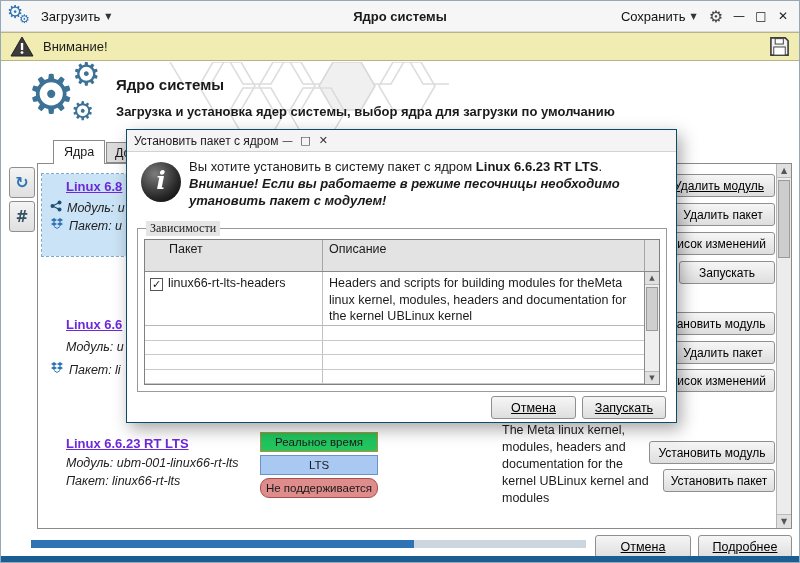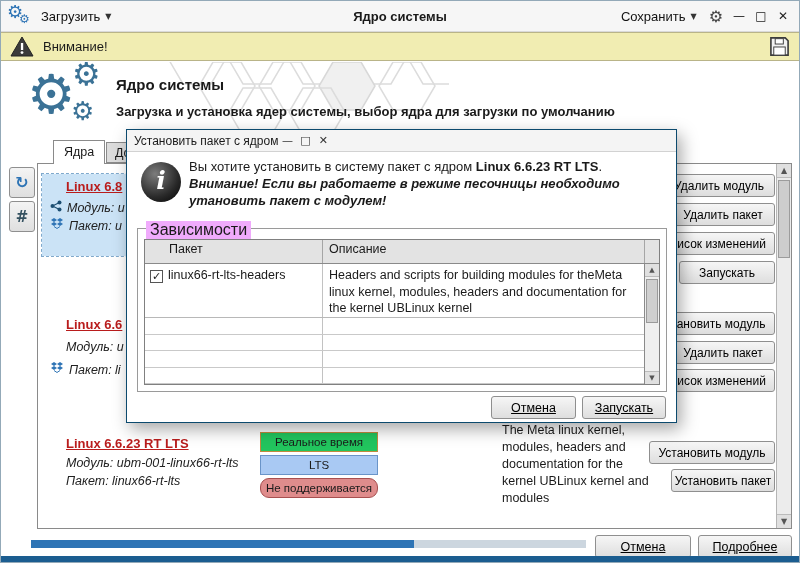--- a/index.html
+++ b/index.html
@@ -57,42 +57,42 @@
   .tb-refresh { top:166px; color:#2e74b5; font-size:16px; font-weight:bold; }
   .tb-hash { top:200px; color:#33505f; font-size:15px; font-weight:bold; }
 
   
   .mainbox { position:absolute; left:36px; top:162px; width:755px; height:366px;
              border:1px solid #8a8a8a; background:#fff; z-index:2; }
   .kitem { position:absolute; }
   .k1 { left:4px; top:10px; width:600px; height:82px; background:#cbe3f6; outline:1px dashed #7fa9cc; }
   .k2 { left:4px; top:148px; width:600px; height:80px; }
   .k3 { left:4px; top:256px; width:610px; height:96px; }
-  .kname { position:absolute; left:24px; font-weight:bold; font-size:13px; color:#b91c1c;
+  .kname { position:absolute; left:24px; font-weight:bold; font-size:13px; color:#6d28d9;
            text-decoration:underline; cursor:pointer; }
   .k1 .kname { top:5px; } .k2 .kname { top:5px; } .k3 .kname { top:16px; }
   .krow { position:absolute; left:8px; display:flex; align-items:center; gap:5px; }
   .k1 .krow-mod { top:26px; } .k1 .krow-pkg { top:44px; }
   .k2 .krow-mod { top:28px; left:24px; } .k2 .krow-pkg { top:50px; }
   .k3 .krow-mod { top:36px; left:24px; } .k3 .krow-pkg { top:54px; left:24px; }
   .kmeta { font-style:italic; font-size:12.5px; color:#222; white-space:nowrap; }
   .badge { position:absolute; left:218px; width:118px; height:20px; line-height:18px;
            text-align:center; font-size:11.5px; border:1px solid; }
   .badge-rt { top:12px; border-color:#c08a3e; }
   .badge-lts { top:35px; border-color:#6a94c8; }
   .badge-ns { top:58px; border-color:#a85050;border-radius:9px; }
   .kdesc { position:absolute; left:460px; top:2px; width:150px; font-size:12.5px; line-height:17px; }
 
   .act-btn { position:absolute; right:16px; height:23px; background:linear-gradient(#f6f6f6,#dedede);
              border:1px solid #8f8f8f; border-radius:3px; font:inherit; font-size:12px; cursor:pointer; }
-  .ab1 { top:10px;  width:112px; } .ab2 { top:39px;  width:104px; }
+  .ab1 { top:10px;  width:112px;text-decoration:underline; } .ab2 { top:39px;  width:104px; }
   .ab3 { top:68px;  width:122px; } .ab4 { top:97px;  width:96px; }
   .ab5 { top:148px; width:126px; } .ab6 { top:177px; width:104px; }
   .ab7 { top:205px; width:122px; } .ab8 { top:277px; width:126px; }
-  .ab9 { top:305px; width:104px; }
+  .ab9 { top:305px; width:112px; }
 
   .v-scroll { position:absolute; right:0; top:0; bottom:0; width:15px; background:#ececec;
               border-left:1px solid #b5b5b5; }
   .sb-btn { position:absolute; left:0; right:0; height:14px; background:#e0e0e0; color:#555;
             font-size:8px; line-height:14px; text-align:center; cursor:pointer; }
   .sb-up { top:0; border-bottom:1px solid #bbb; }
   .sb-down { bottom:0; border-top:1px solid #bbb; }
   .sb-thumb { position:absolute; left:1px; right:1px; top:16px; height:78px; background:#cdcdcd;
               border:1px solid #9c9c9c; cursor:grab; }
 
@@ -113,24 +113,24 @@
   .dlg-title { font-size:12px; }
   .dlg-ctl { width:18px; text-align:center; font-size:11px; color:#333; cursor:pointer;
              font-family:"DejaVu Sans",sans-serif; }
   .dlg-ctl:first-of-type { margin-left:auto; }
   .info-circle { position:absolute; left:14px; top:32px; width:40px; height:40px; border-radius:50%;
                  background:radial-gradient(circle at 35% 30%, #7c7c7c 0%, #2a2a2a 60%, #000 100%); }
   .info-circle span { display:block; color:#fff; text-align:center; font-family:"DejaVu Serif",serif;
                       font-weight:bold; font-style:italic; font-size:25px; line-height:38px; }
   .dlg-msg { position:absolute; left:62px; top:28px; width:477px; font-size:13px; line-height:17px; }
   .deps { position:absolute; left:10px; top:98px; width:530px; height:164px; border:1px solid #9a9a9a; }
-  .deps-legend { position:absolute; top:-8px; left:8px; background:#f0abfc; padding:0 4px; font-size:16px; }
+  .deps-legend { position:absolute; top:-8px; left:8px; background:#e5e5e5; padding:0 4px; font-size:12px;font-family:Liberation Serif, serif; }
   .dep-table { position:absolute; left:6px; top:10px; right:6px; bottom:6px; border:1px solid #808080;
                display:flex; flex-direction:column; background:#fff; }
-  .dep-head { display:flex; height:24px; background:#e3e3e3; border-bottom:1px solid #8a8a8a;
+  .dep-head { display:flex; height:32px; background:#e3e3e3; border-bottom:1px solid #8a8a8a;
               font-size:12.5px; }
   .dh-c1 { width:178px; border-right:1px solid #a5a5a5; padding:2px 0 0 24px; }
   .dh-c2 { flex:1; padding:2px 0 0 6px; }
   .dh-sb { width:15px; border-left:1px solid #a5a5a5; }
   .dep-body { flex:1; display:flex; min-height:0; }
   .dep-rows { flex:1; display:flex; flex-direction:column; }
   .dep-row { display:flex; border-bottom:1px solid #b8b8b8; }
   .dep-row-filled { min-height:54px; }
   .dep-row.empty { height:19px; border-bottom:1px solid #c9c9c9; }
   .dr-c1 { width:178px; border-right:1px solid #c2c2c2; padding:4px 2px 2px 5px;

